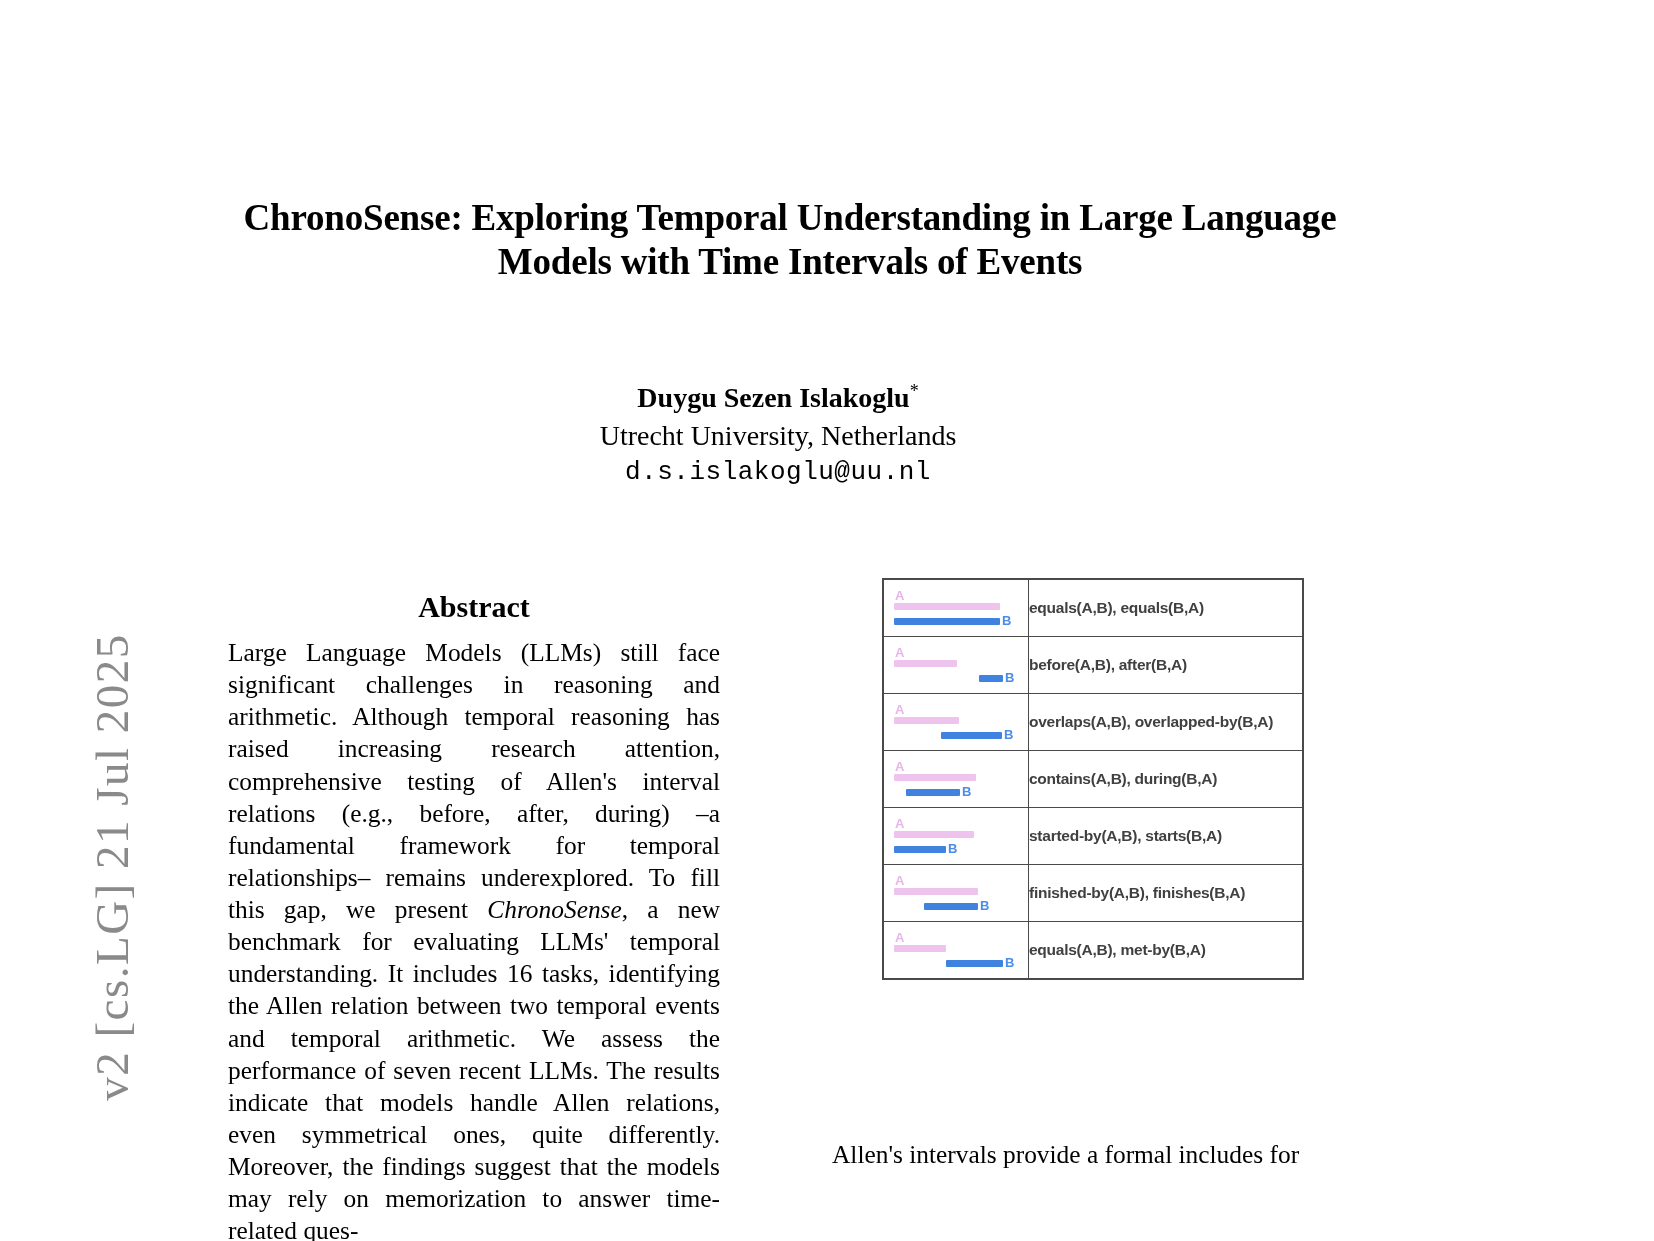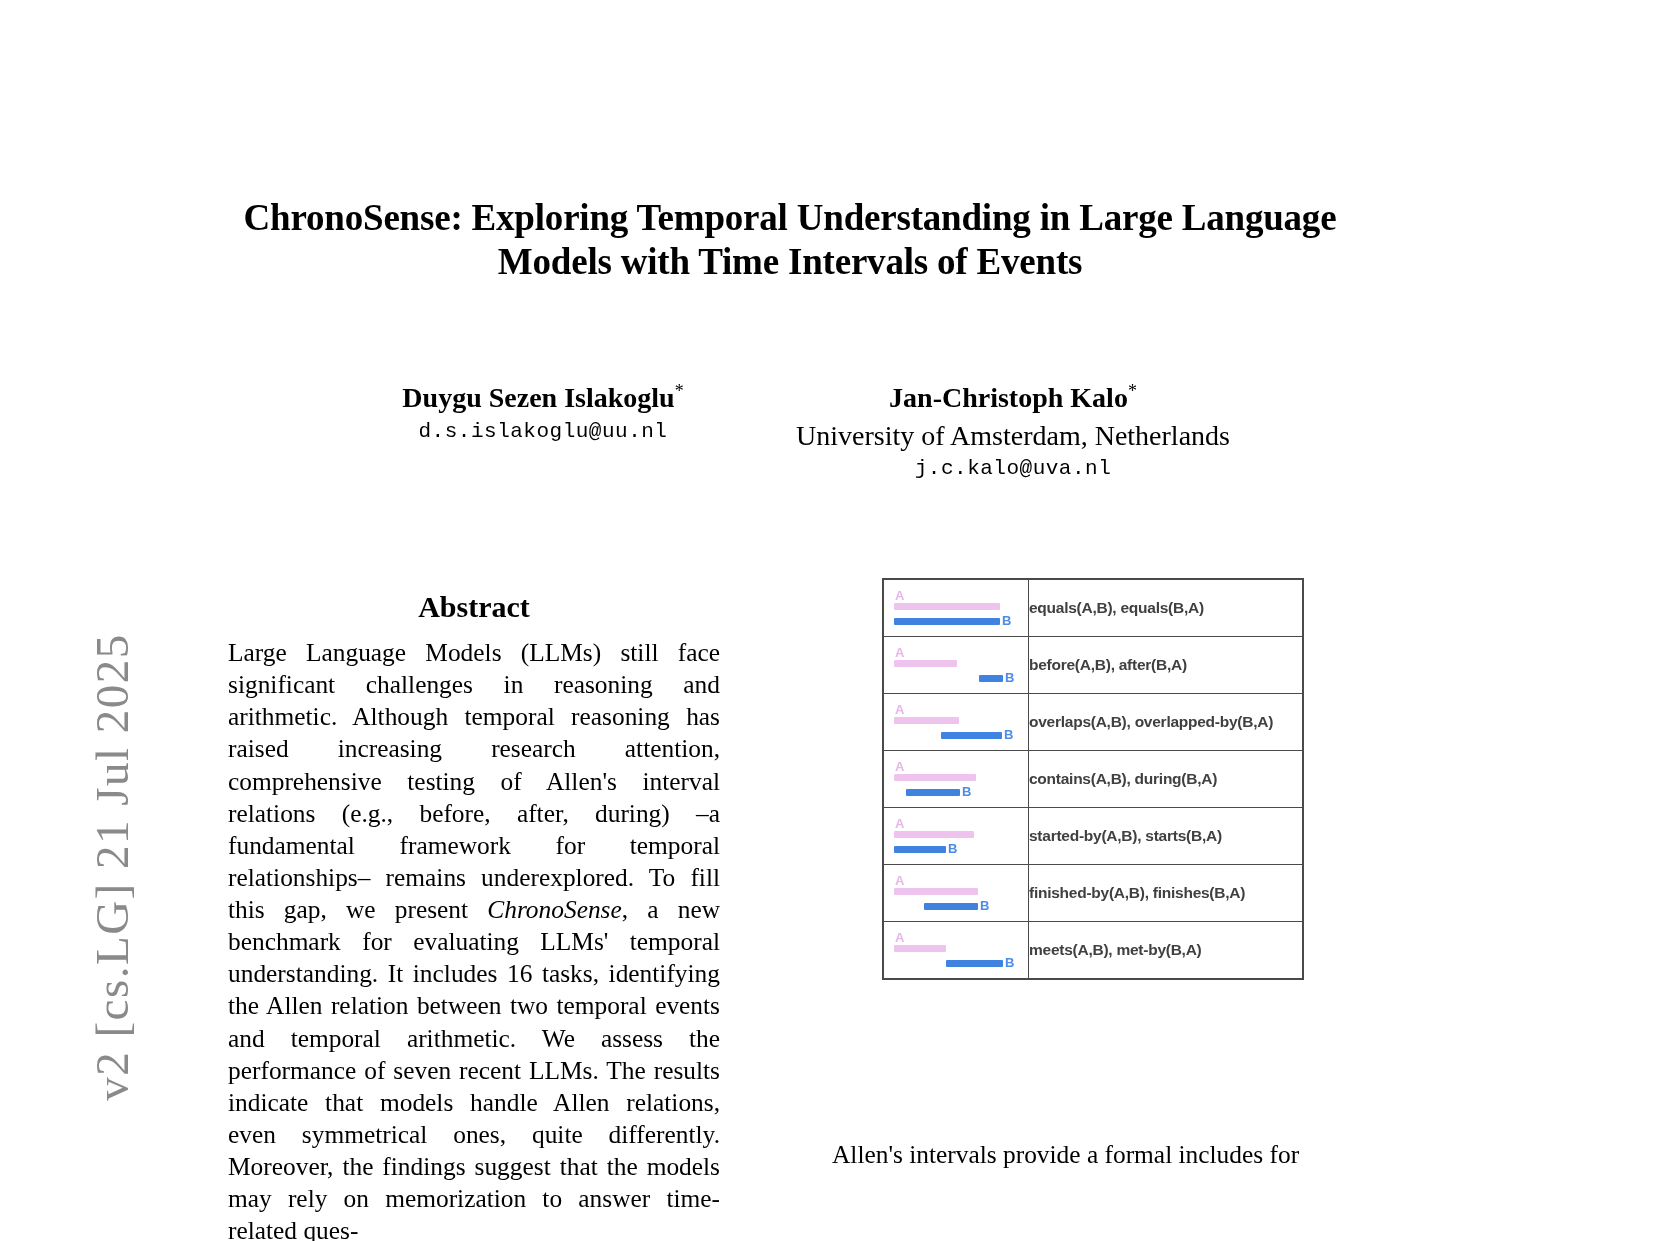--- a/index.html
+++ b/index.html
@@ -82,21 +82,21 @@
     vertical-align: super;
     line-height: 0;
   }
   .author-affil {
     font-size: 28px;
     line-height: 1.34;
     white-space: nowrap;
   }
   .author-email {
     font-family: "Liberation Mono", "DejaVu Sans Mono", monospace;
-    font-size: 21px;
+    font-size: 26px;
     line-height: 1.45;
     letter-spacing: 0.5px;
     white-space: nowrap;
     text-align: center;
   }
 
   
   #left-col {
     position: absolute;
     left: 228px;
@@ -204,28 +204,24 @@
 <div id="page">
 
   <div id="title-block">
     <h1 id="paper-title">ChronoSense: Exploring Temporal Understanding in Large Language Models with Time Intervals of Events</h1>
   </div>
 
   <div id="authors">
 
     <div class="author-col">
       <div class="author-name"><span>Duygu Sezen Islakoglu</span><sup>*</sup></div>
+      <div class="author-affil">Utrecht University, Netherlands</div>
       <div class="author-email">d.s.islakoglu@uu.nl</div>
     </div>
 
-    <div class="author-col">
-      <div class="author-name"><span>Jan-Christoph Kalo</span><sup>*</sup></div>
-      <div class="author-affil">University of Amsterdam, Netherlands</div>
-      <div class="author-email">j.c.kalo@uva.nl</div>
-    </div>
 
   </div>
 
   <div id="left-col">
     <h2 id="abstract-heading">Abstract</h2>
     <p id="abstract-body"><span>Large Language Models (LLMs) still face significant challenges in reasoning and arithmetic. Although temporal reasoning has raised increasing research attention, comprehensive testing of Allen's interval relations (e.g., before, after, during) –a fundamental framework for temporal relationships– remains underexplored. To fill this gap, we present </span><i>ChronoSense</i><span>, a new benchmark for evaluating LLMs' temporal understanding. It includes 16 tasks, identifying the Allen relation between two temporal events and temporal arithmetic. We assess the performance of seven recent LLMs. The results indicate that models handle Allen relations, even symmetrical ones, quite differently. Moreover, the findings suggest that the models may rely on memorization to answer time-related ques-</span></p>
   </div>
 
   <div id="right-col">
     <table id="allen-figure">
@@ -298,21 +294,21 @@
           </tr>
           <tr>
             <td class="diagram-cell">
               <div class="track">
                 <span class="endpoint-label a" style="left: 11px;">A</span>
                 <div class="bar a" style="left: 10px; width: 52px;"></div>
                 <div class="bar b" style="left: 62px; width: 57px;"></div>
                 <span class="endpoint-label b" style="left: 121px;">B</span>
               </div>
             </td>
-            <td class="label-cell">meets(A,B), met-by(B,A)</td>
+            <td class="label-cell">equals(A,B), met-by(B,A)</td>
           </tr>
         </tbody>
     </table>
   </div>
 
   <p id="below-figure-text">Allen's intervals provide a formal includes for</p>
 
 </div>
 
 </body></html>

